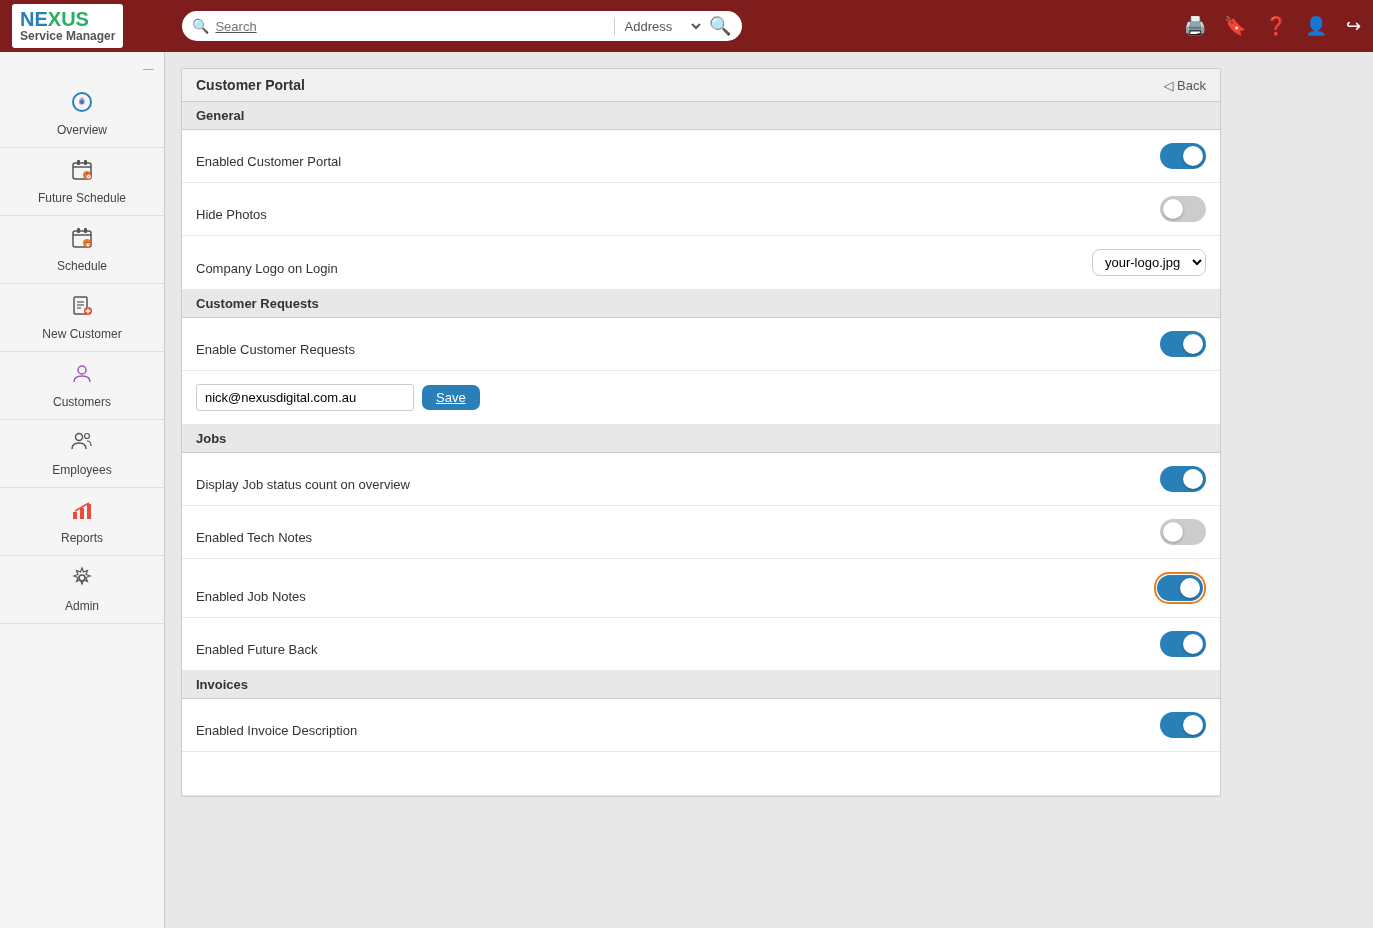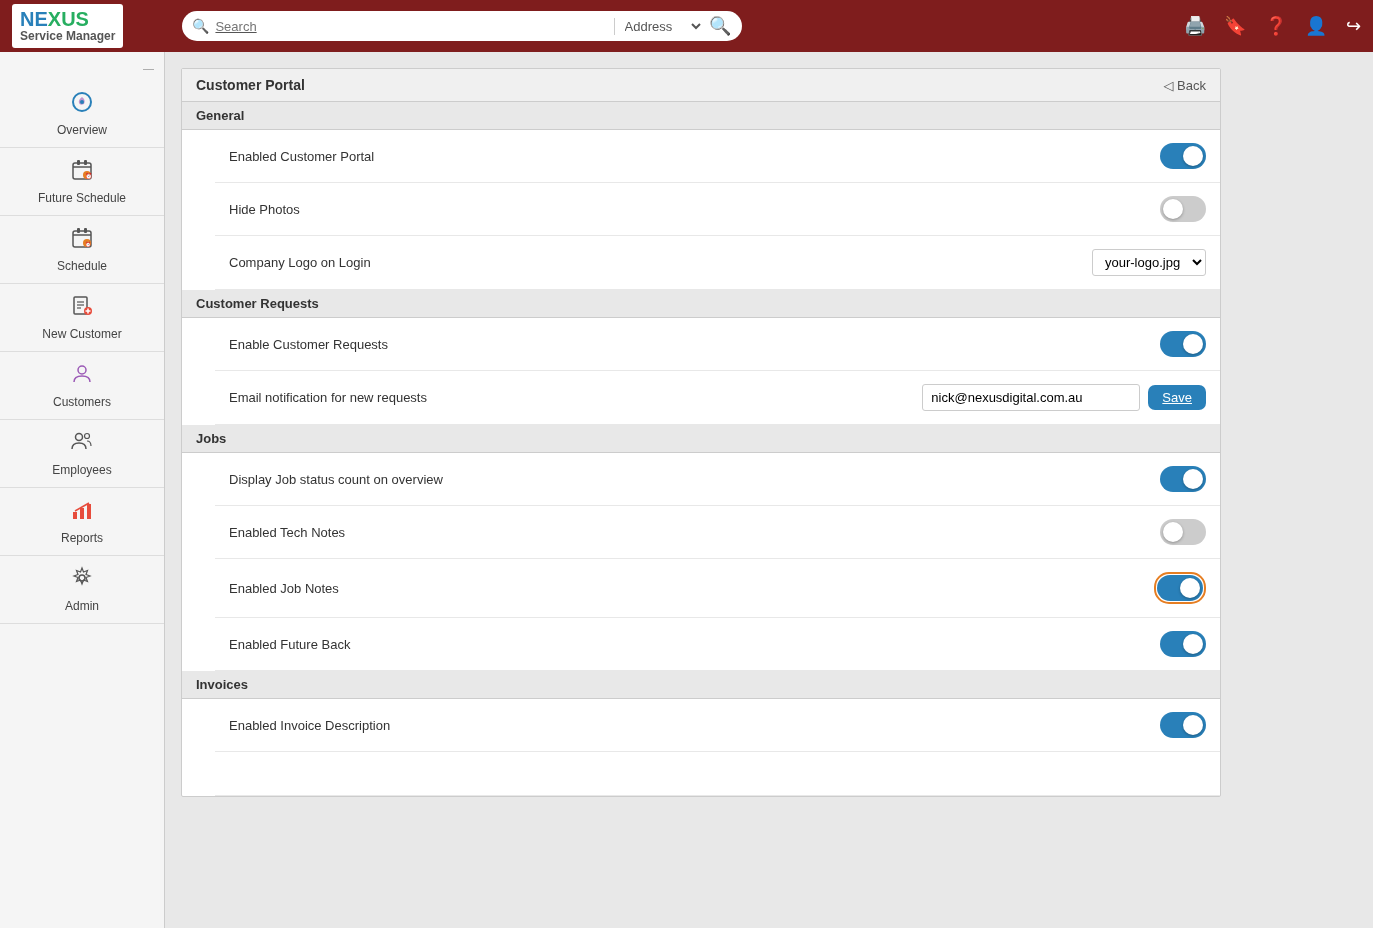--- a/index.html
+++ b/index.html
@@ -155,25 +155,24 @@
       background: #e8e8e8;
       padding: 6px 14px;
       font-weight: bold;
       font-size: 13px;
       border-bottom: 1px solid #ccc;
     }
 
     
     .setting-row {
       display: flex;
-      align-items: center;
+      align-items: flex-end;
       padding: 13px 14px;
       border-bottom: 1px solid #e8e8e8;
       min-height: 44px;
-      margin-left: 33px;
     }
     .setting-label {
       flex: 1;
       font-size: 13px;
     }
     .setting-control {
       display: flex;
       align-items: center;
       gap: 8px;
     }
@@ -210,21 +209,21 @@
     .toggle-highlight {
       border: 2px solid #e67e22;
       border-radius: 15px;
       padding: 1px;
       display: inline-flex;
     }
 
     
     .logo-select {
       border: 1px solid #ccc;
-      border-radius: 3px;
+      border-radius: 8px;
       padding: 4px 8px;
       font-size: 13px;
       background: white;
       cursor: pointer;
     }
 
     
     .email-input {
       border: 1px solid #ccc;
       border-radius: 3px;
@@ -430,21 +429,20 @@
         <div class="setting-control">
           <div class="toggle-wrap">
             <div class="toggle-track on">
               <div class="toggle-thumb"></div>
             </div>
           </div>
         </div>
       </div>
 
       <div class="setting-row">
-        <span class="setting-label">Email notification for new requests</span>
         <div class="setting-control">
           <input class="email-input" type="email" value="nick@nexusdigital.com.au" style="">
           <button class="save-btn">Save</button>
         </div>
       </div>
 
       <div class="section-header">
         <span>Jobs</span>
       </div>
 

